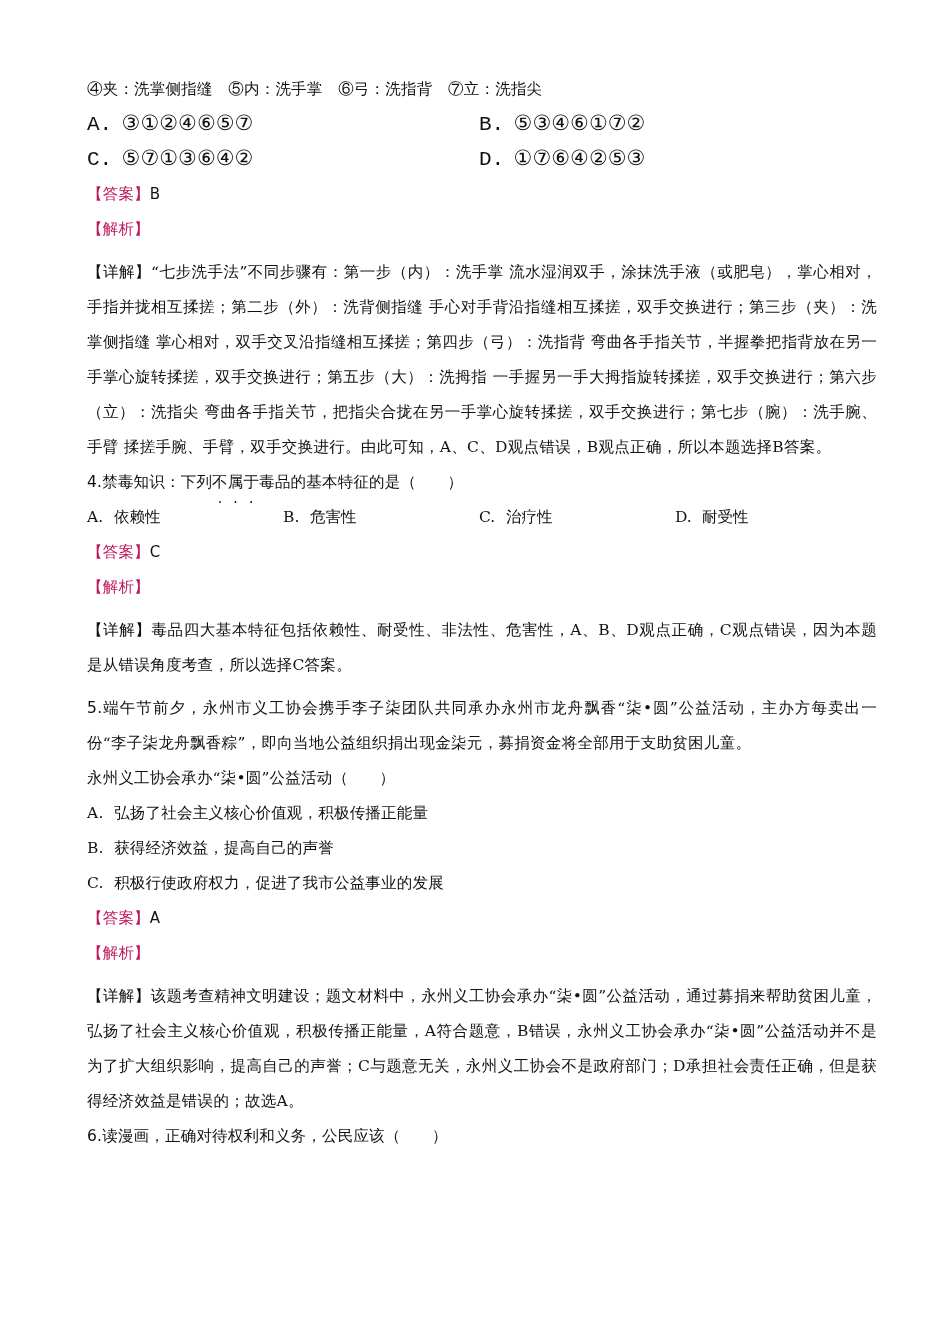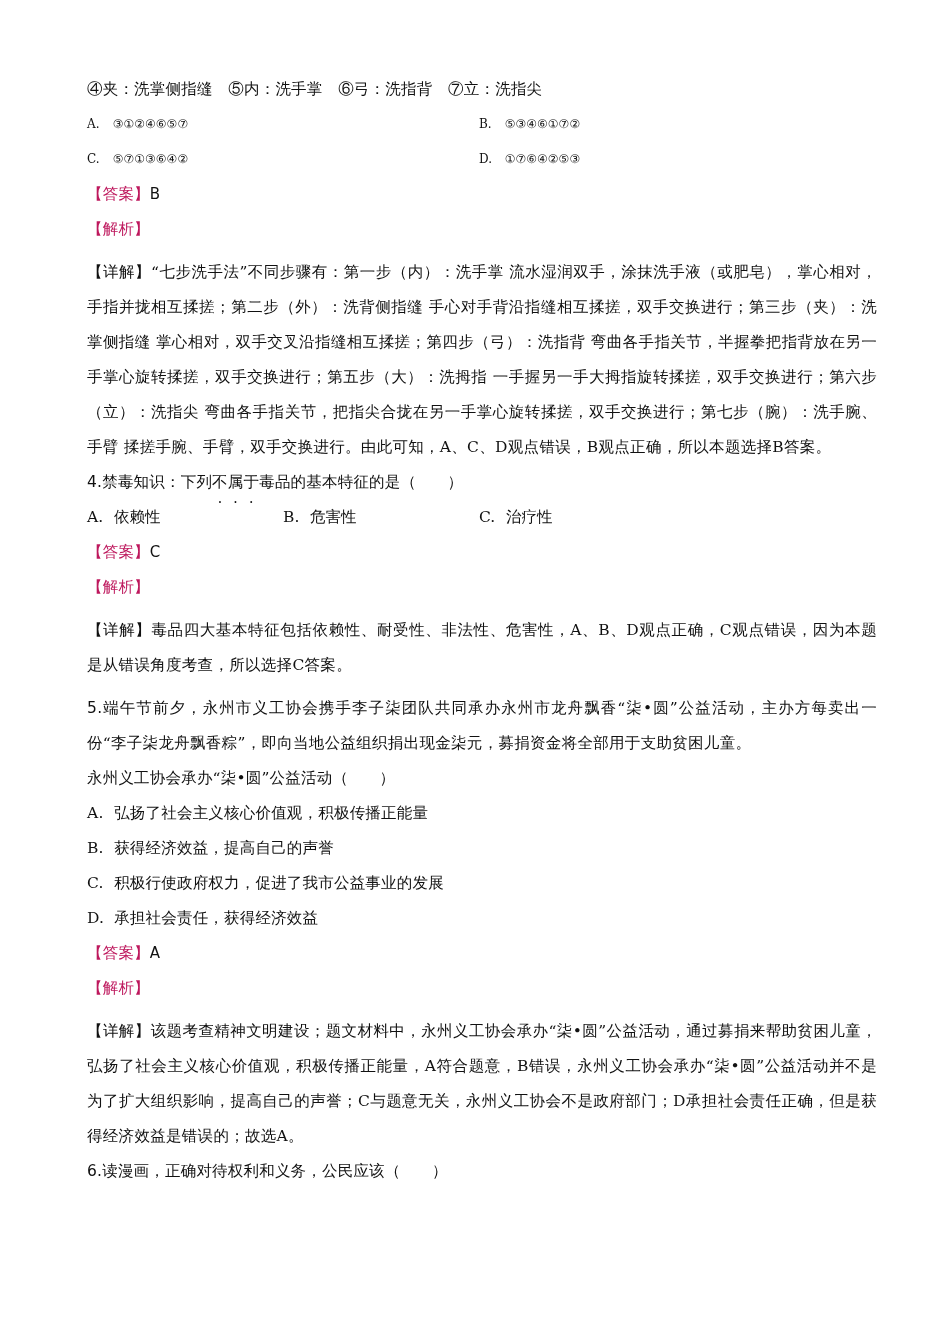--- a/index.html
+++ b/index.html
@@ -39,21 +39,22 @@
       color: #be185d;
     }
     .ans-val {
       font-family: "DejaVu Sans", "Liberation Sans", sans-serif;
       font-size: 15px;
     }
     .two-col {
       display: flex;
       height: 35px;
       line-height: 35px;
-      font-size: 12px;
+      font-size: 21px;
+      font-family: Liberation Mono, monospace;
     }
     .two-col .col {
       width: 392px;
       white-space: nowrap;
     }
     .four-col {
       display: flex;
       height: 35px;
       line-height: 35px;
       font-size: 15.5px;
@@ -129,20 +130,24 @@
       <span>依赖性</span>
     </div>
     <div class="col">
       <span class="opt-letter">B.</span>
       <span>危害性</span>
     </div>
     <div class="col">
       <span class="opt-letter">C.</span>
       <span>治疗性</span>
     </div>
+    <div class="col">
+      <span class="opt-letter">D.</span>
+      <span>耐受性</span>
+    </div>
   </div>
   <div class="line">
     <span class="label">【答案】</span><span class="ans-val">C</span>
   </div>
   <div class="line">
     <span class="label">【解析】</span>
   </div>
   <div class="para">
     <span>【详解】</span><span>毒品四大基本特征包括依赖性、耐受性、非法性、危害性，A、B、D观点正确，C观点错误，因为本题是从错误角度考查，所以选择C答案。</span>
   </div>
@@ -157,24 +162,20 @@
   </div>
   <div class="line">
     <span class="opt-letter">B.</span>
     <span>获得经济效益，提高自己的声誉</span>
   </div>
   <div class="line">
     <span class="opt-letter">C.</span>
     <span>积极行使政府权力，促进了我市公益事业的发展</span>
   </div>
   <div class="line">
-    <span class="opt-letter">D.</span>
-    <span>承担社会责任，获得经济效益</span>
-  </div>
-  <div class="line">
     <span class="label">【答案】</span><span class="ans-val">A</span>
   </div>
   <div class="line">
     <span class="label">【解析】</span>
   </div>
   <div class="para">
     <span>【详解】</span><span>该题考查精神文明建设；题文材料中，永州义工协会承办“柒•圆”公益活动，通过募捐来帮助贫困儿童，弘扬了社会主义核心价值观，积极传播正能量，A符合题意，B错误，永州义工协会承办“柒•圆”公益活动并不是为了扩大组织影响，提高自己的声誉；C与题意无关，永州义工协会不是政府部门；D承担社会责任正确，但是获得经济效益是错误的；故选A。</span>
   </div>
 
   <div class="line">

